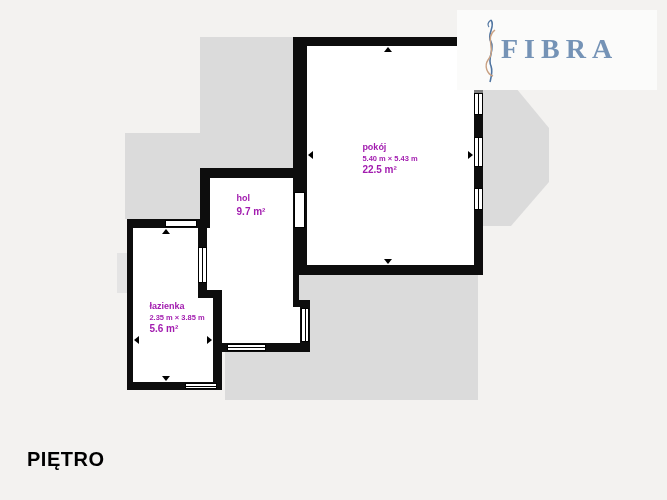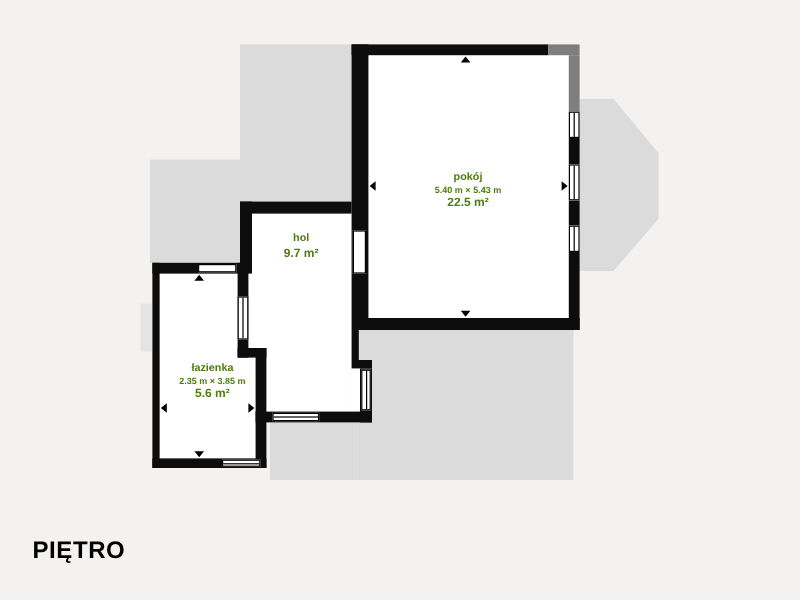--- a/index.html
+++ b/index.html
@@ -17,21 +17,21 @@
   .win-h{position:absolute;background-color:#fff;border:1px solid #000;box-sizing:border-box;
          background-image:linear-gradient(#000,#000);background-size:100% 1px;
          background-position:center;background-repeat:no-repeat;}
   .opening{position:absolute;background:#fff;border:1px solid #000;box-sizing:border-box;}
   
   .arr{position:absolute;width:0;height:0;border-style:solid;}
   .arr-up{border-left:4px solid transparent;border-right:4px solid transparent;border-bottom:5px solid #000;border-top:0;}
   .arr-down{border-left:4px solid transparent;border-right:4px solid transparent;border-top:5px solid #000;border-bottom:0;}
   .arr-left{border-top:4px solid transparent;border-bottom:4px solid transparent;border-right:5px solid #000;border-left:0;}
   .arr-right{border-top:4px solid transparent;border-bottom:4px solid transparent;border-left:5px solid #000;border-right:0;}
-  .room-label{position:absolute;text-align:center;color:#4d7c0f;transform:translateX(-50%);line-height:1.3;white-space:nowrap;}
+  .room-label{position:absolute;text-align:left;color:#a21caf;transform:translateX(-50%);line-height:1.3;white-space:nowrap;}
   .room-name{font-size:9px;font-weight:700;}
   .room-dims{font-size:7.5px;font-weight:700;}
   .room-area{font-size:10px;font-weight:700;}
   #logo-box{position:absolute;left:457px;top:10px;width:200px;height:80px;background:#fbfbfa;z-index:20;}
   #logo-text{position:absolute;left:44px;top:23px;font-family:"Liberation Serif",serif;
              font-weight:700;font-size:28px;color:#7593b6;letter-spacing:6px;}
   #floor-title{position:absolute;left:27px;top:448px;font-size:20px;font-weight:800;
                color:#000;letter-spacing:0.5px;z-index:20;}
   .octagon{position:absolute;left:481px;top:82px;width:68px;height:144px;background:#dbdbdb;
            clip-path:polygon(0 0,30px 0,68px 46px,68px 100px,30px 144px,0 144px);}
@@ -103,16 +103,24 @@
   <div class="room-label" style="left:251px;top:193px;">
     <div class="room-name">hol</div>
     <div class="room-area">9.7 m²</div>
   </div>
   <div class="room-label" style="left:177px;top:301px;">
     <div class="room-name">łazienka</div>
     <div class="room-dims">2.35 m × 3.85 m</div>
     <div class="room-area">5.6 m²</div>
   </div>
 
+  <div id="logo-box">
+    <svg width="22" height="66" viewBox="0 0 22 66" style="position:absolute;left:23px;top:8px;">
+      <path d="M11,2 C16,9 6,16 11,24 C15,31 7,40 11,48 C13,54 11,60 10,64" fill="none" stroke="#4f74a0" stroke-width="1.6"></path>
+      <path d="M11,2 C8,4 7,7 9,9" fill="none" stroke="#4f74a0" stroke-width="1.2"></path>
+      <path d="M15,12 C4,20 17,32 8,42 C4,48 7,56 13,58" fill="none" stroke="#c9a183" stroke-width="1.4"></path>
+    </svg>
+    <div id="logo-text">FIBRA</div>
+  </div>
 
   <div id="floor-title">PIĘTRO</div>
 
 </div>
 
 </body></html>

